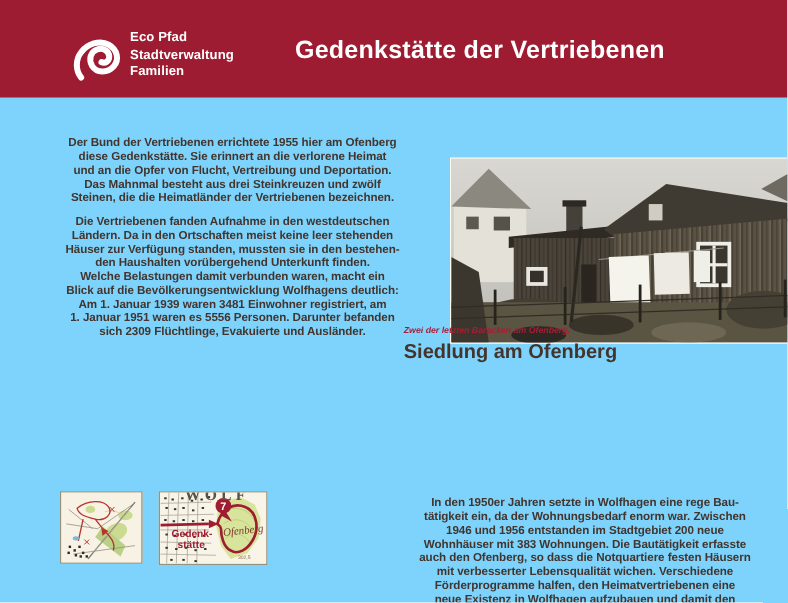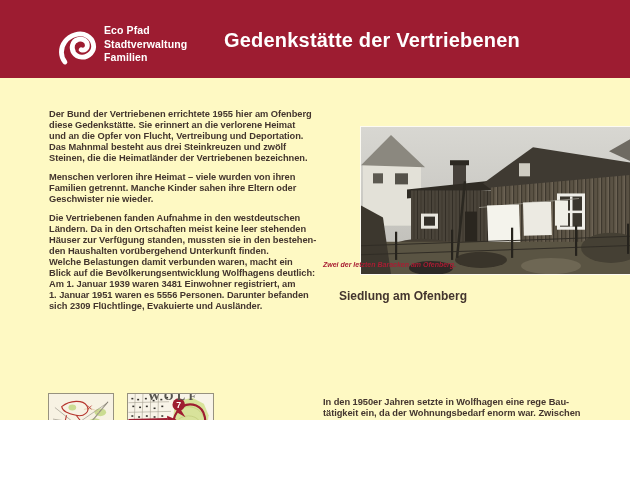--- a/index.html
+++ b/index.html
@@ -1,36 +1,36 @@
 <!DOCTYPE html>
 <html><head>
 <meta charset="utf-8">
 <style>
   html,body { margin:0; padding:0; background:#ffffff; }
   .panel {
-    position:relative; width:630px; height:420px;
-    background:#fef9c3; overflow:hidden;
+    position:relative; width:630px; height:482px;
+    background:#7dd3fc; overflow:hidden;
     font-family:"Liberation Sans", sans-serif;
   }
   
   .header-band { position:absolute; left:0; top:0; width:630px; height:78px; background:#9d1c31; }
   .spiral { position:absolute; left:57px; top:19px; width:44px; height:50px; }
   .logo-text { position:absolute; left:104px; top:24px; color:#ffffff; font-weight:bold; font-size:10.5px; line-height:13.5px; letter-spacing:0.1px; }
-  .panel-title { position:absolute; left:224px; top:29px; margin:0; color:#ffffff; font-weight:bold; font-size:20px; letter-spacing:0.2px; }
+  .panel-title { position:absolute; left:236px; top:29px; margin:0; color:#ffffff; font-weight:bold; font-size:20px; letter-spacing:0.2px; }
   
   .bodytext { color:#43352e; font-size:9.3px; line-height:11px; font-weight:bold; letter-spacing:-0.05px; }
-  .para { white-space:pre; margin:0 0 8px 0; }
+  .para { white-space:pre; margin:0 0 8px 0;text-align:center; }
   .left-col { position:absolute; left:49px; top:109px; width:274px; }
   .rpara { position:absolute; left:323px; width:290px; margin:0; }
   .rpara-1 { top:291px; }
   .rpara-2 { top:353px;margin-top:44px; }
   .photo-frame { position:absolute; left:320px; top:110px; width:289px; height:149px; background:#c9c8c3; border:1px solid #fdfbf2; box-sizing:border-box; }
   .photo-frame svg { display:block; width:100%; height:100%; }
   .photo-caption { position:absolute; left:323px; top:261px; color:#a81d33; font-size:7px; font-weight:bold; font-style:italic; }
-  .section-heading { position:absolute; left:323px; top:273px; margin:16px; color:#43352e; font-size:12px; font-weight:bold; }
+  .section-heading { position:absolute; left:323px; top:273px; margin:0; color:#43352e; font-size:16px; font-weight:bold; }
   
   .map { position:absolute; border:1px solid #97927f; box-sizing:border-box; background:#f7f2e3; }
   .map svg { display:block; width:100%; height:100%; }
   .overview-map { left:48px; top:393px; width:66px; height:58px; }
   .detail-map { left:127px; top:393px; width:87px; height:59px; }
 </style>
 </head>
 <body>
 
 <div class="panel">
@@ -46,23 +46,20 @@
     </div>
     <h1 class="panel-title">Gedenkstätte der Vertriebenen</h1>
   </div>
 
   <div class="left-col bodytext">
     <p class="para">Der Bund der Vertriebenen errichtete 1955 hier am Ofenberg
 diese Gedenkstätte. Sie erinnert an die verlorene Heimat
 und an die Opfer von Flucht, Vertreibung und Deportation.
 Das Mahnmal besteht aus drei Steinkreuzen und zwölf
 Steinen, die die Heimatländer der Vertriebenen bezeichnen.</p>
-    <p class="para">Menschen verloren ihre Heimat – viele wurden von ihren
-Familien getrennt. Manche Kinder sahen ihre Eltern oder
-Geschwister nie wieder.</p>
     <p class="para">Die Vertriebenen fanden Aufnahme in den westdeutschen
 Ländern. Da in den Ortschaften meist keine leer stehenden
 Häuser zur Verfügung standen, mussten sie in den bestehen-
 den Haushalten vorübergehend Unterkunft finden.
 Welche Belastungen damit verbunden waren, macht ein
 Blick auf die Bevölkerungsentwicklung Wolfhagens deutlich:
 Am 1. Januar 1939 waren 3481 Einwohner registriert, am
 1. Januar 1951 waren es 5556 Personen. Darunter befanden
 sich 2309 Flüchtlinge, Evakuierte und Ausländer.</p>
   </div>

